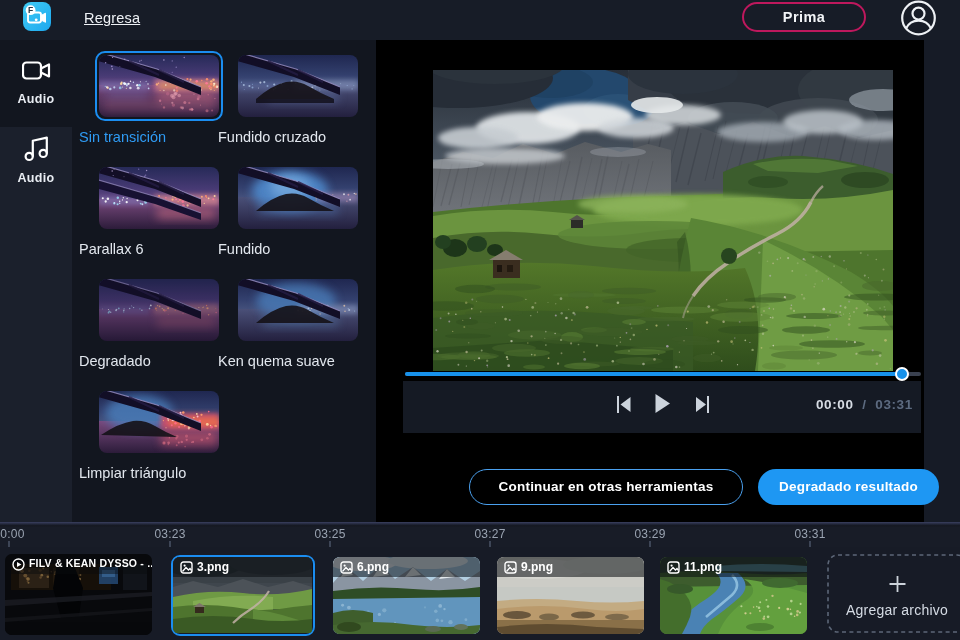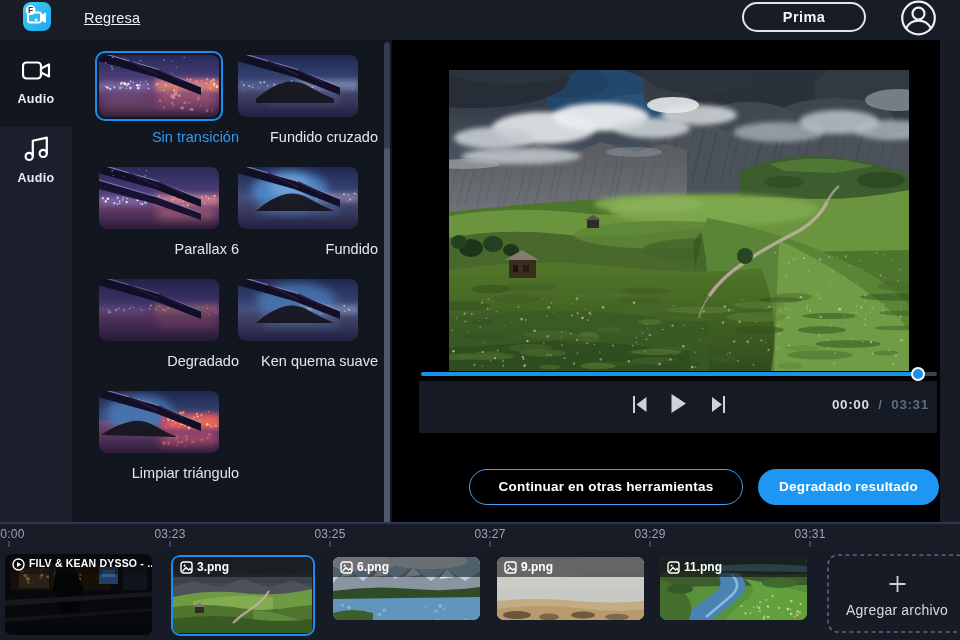--- a/index.html
+++ b/index.html
@@ -4,41 +4,41 @@
 <style>
   * { margin:0; padding:0; box-sizing:border-box; }
   html,body { width:960px; height:640px; overflow:hidden; background:#161b26;
     font-family:"Liberation Sans", sans-serif; }
   .abs { position:absolute; }
   
   #topbar { position:absolute; left:0; top:0; width:960px; height:40px; background:#171c27; }
   #regresa { position:absolute; left:84px; top:10px; font-size:14.5px; color:#eef1f5;
     text-decoration:underline; letter-spacing:.2px; }
   #prima { position:absolute; left:742px; top:2px; width:124px; height:30px;
-    border:2px solid #e5e5e5; border-radius:16px; color:#f2f4f7; font-size:14.5px;
+    border:2px solid #be185d; border-radius:16px; color:#f2f4f7; font-size:14.5px;
     font-weight:700; text-align:center; line-height:27px; letter-spacing:.4px; }
   
   #sidebar { position:absolute; left:0; top:40px; width:72px; height:482px; background:#1b202c; }
   #tab-video { position:absolute; left:0; top:0; width:72px; height:87px; background:#12161f; }
   .tablabel { position:absolute; width:72px; text-align:center; color:#e9edf3;
     font-size:12.5px; font-weight:700; letter-spacing:.3px; }
   
   #panel { position:absolute; left:72px; top:40px; width:320px; height:482px; background:#12161f; }
   .thumb { position:absolute; width:120px; height:62px; border-radius:8px; overflow:hidden; }
   .thumb svg { display:block; }
   .tsel { position:absolute; border:2px solid #1b8df0; border-radius:10px; padding:2px;
     width:128px; height:70px; }
-  .tlabel { position:absolute; width:160px; text-align:right; color:#e2e7ee; font-size:14.5px; }
+  .tlabel { position:absolute; width:160px; text-align:left; color:#e2e7ee; font-size:14.5px; }
   .tlabel.sel { color:#2f9bf4; }
   #sb-track { position:absolute; left:312px; top:2px; width:6px; height:484px;
     background:#353c4b; border-radius:3px; }
   #sb-thumb { position:absolute; left:312px; top:108px; width:6px; height:378px;
     background:#4e576b; border-radius:3px; }
   
-  #preview { position:absolute; left:392px; top:40px; width:548px; height:528px; background:#000; }
+  #preview { position:absolute; left:376px; top:40px; width:548px; height:528px; background:#000; }
   #pimg { position:absolute; left:57px; top:30px; width:460px; height:301px; }
   #track { position:absolute; left:29px; top:332px; width:516px; height:4px;
     background:#3a4150; border-radius:2px; }
   #trackfill { position:absolute; left:29px; top:332px; width:497px; height:4px;
     background:#1791ea; border-radius:2px; }
   #knob { position:absolute; left:519px; top:327px; width:14px; height:14px;
     background:#1791ea; border:2px solid #fff; border-radius:50%; }
   #ctrlbar { position:absolute; left:27px; top:341px; width:518px; height:52px; background:#151a24; }
   #timetxt { position:absolute; z-index:5; left:440px; top:357px; font-size:13.5px; font-weight:700;
     color:#d7dce4; letter-spacing:.6px; }
@@ -51,21 +51,21 @@
   
   #ruler { position:absolute; left:0; top:522px; width:960px; height:25px;
     background:#181c27; }
   #ruler::before { content:""; position:absolute; left:0; top:0; width:960px; height:5px;
     background:linear-gradient(180deg,#3a4060 0%, #23283c 40%, #14171f 75%, #181c27 100%); }
   .rlab { position:absolute; top:5px; width:60px; margin-left:-30px; text-align:center;
     color:#9aa3b1; font-size:12px; letter-spacing:.2px; }
   .tick { position:absolute; top:19px; width:2px; height:6px; background:#3d4556; margin-left:-1px; }
   
   #cliprow { position:absolute; left:0; top:547px; width:960px; height:93px; background:#171b26; }
-  .clip { position:absolute; top:10px; width:147px; height:63px; border-radius:7px;
+  .clip { position:absolute; top:10px; width:147px; height:77px; border-radius:7px;
     overflow:hidden; }
   .clip svg { display:block; }
   .cliplab { position:absolute; left:0; top:0; width:100%; height:20px;
     background:rgba(10,12,16,.55); color:#fff; font-size:12px; font-weight:700; }
   .cliplab span { position:absolute; left:24px; top:3px; white-space:nowrap; }
   #clipsel { position:absolute; left:171px; top:8px; width:144px; height:81px;
     border:2.5px solid #1b8df0; border-radius:9px; overflow:hidden; }
   #addbox { position:absolute; left:827px; top:7px; width:141px; height:79px; }
   #addbox .txt { position:absolute; left:-30px; top:48px; width:200px; text-align:center;
     color:#d5dbe4; font-size:14px; letter-spacing:.2px; }

